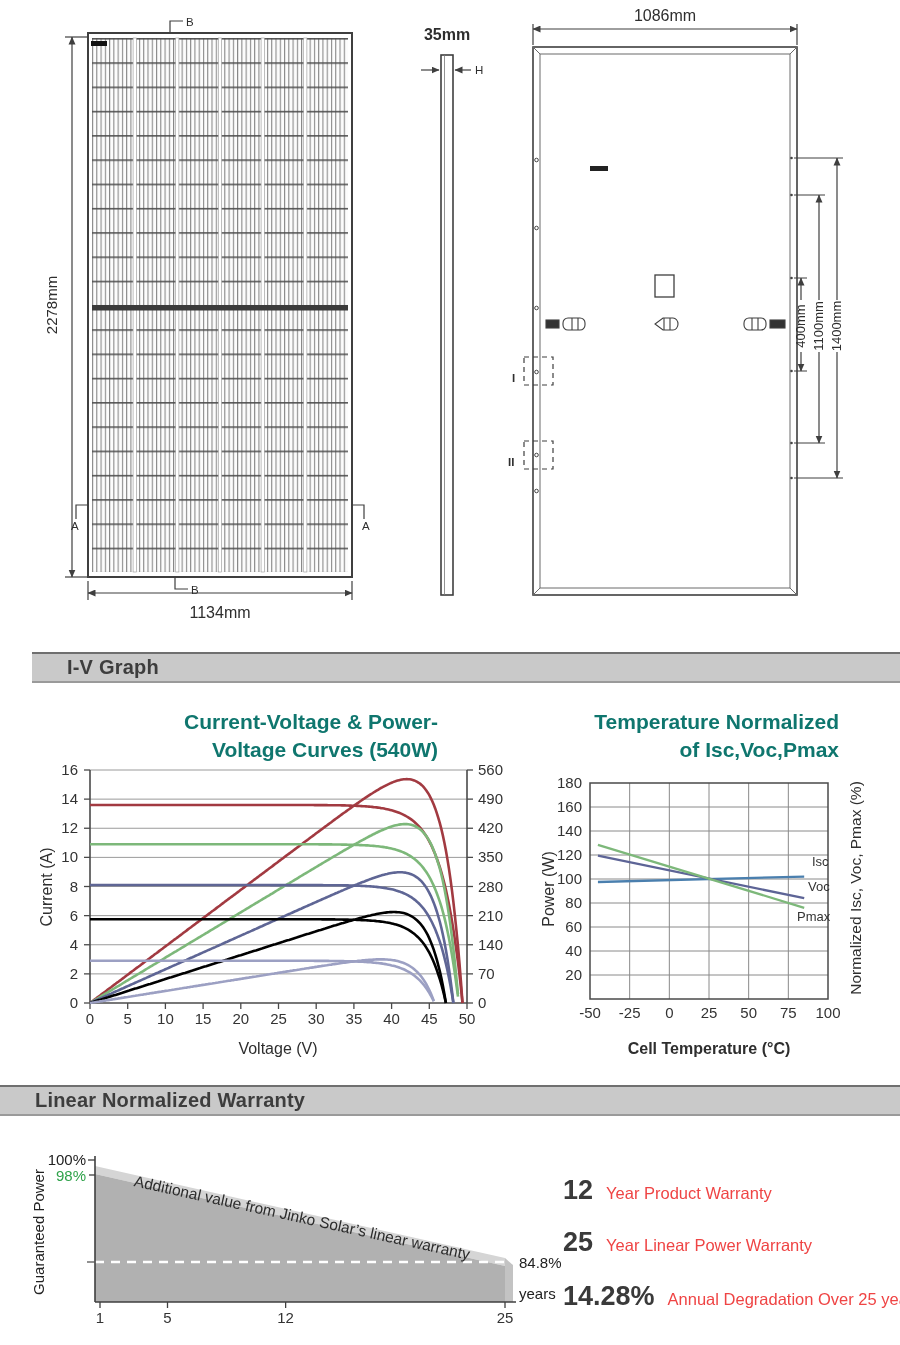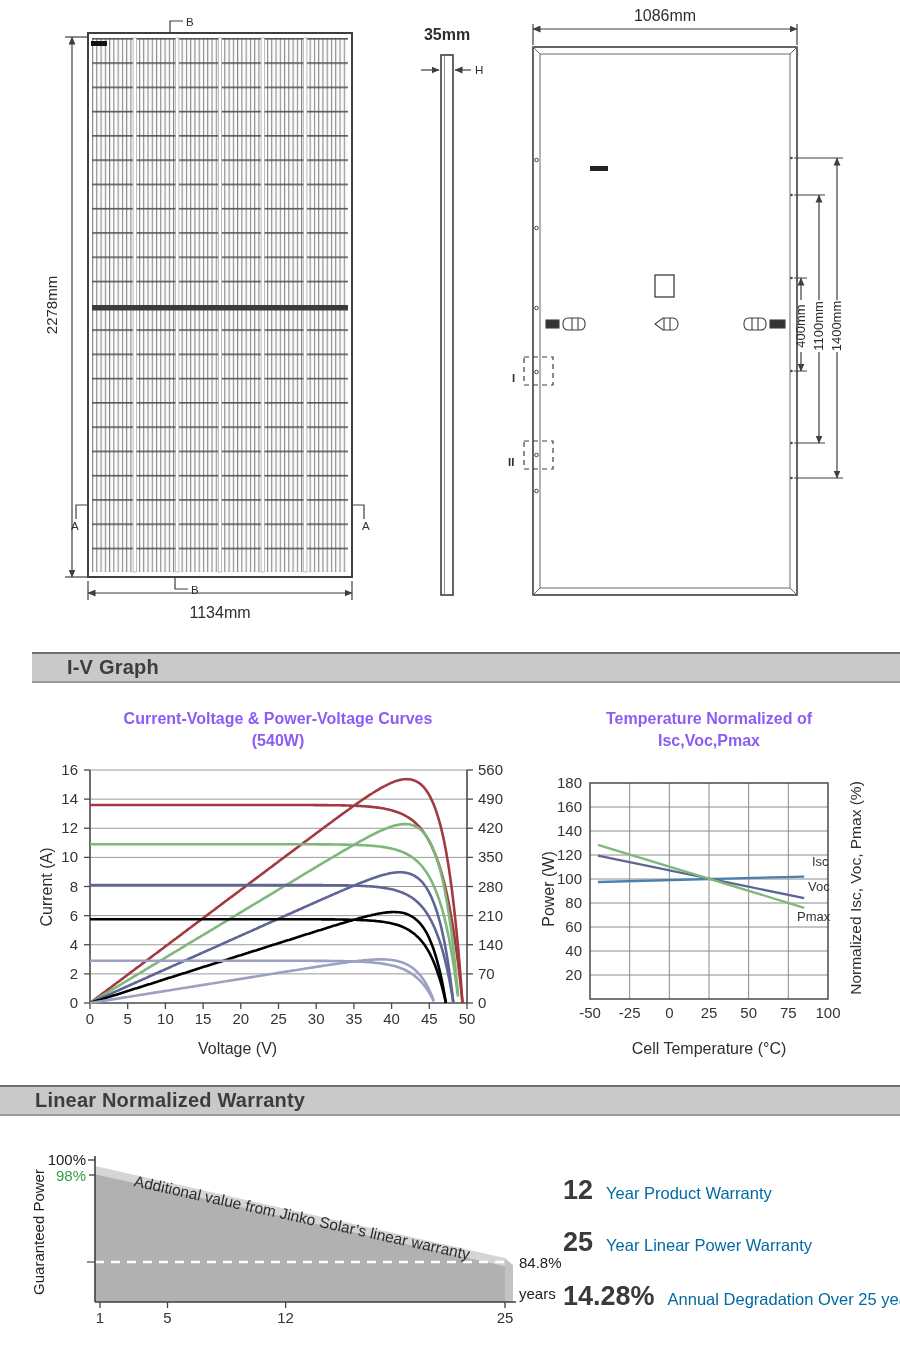--- a/index.html
+++ b/index.html
@@ -4,36 +4,36 @@
 <style>
   html,body{margin:0;padding:0;background:#fff;}
   .page{position:relative;width:900px;height:1345px;background:#fff;overflow:hidden;
         font-family:"Liberation Sans",sans-serif;color:#333;}
   .page svg{position:absolute;left:0;top:0;}
   .section-bar{position:absolute;left:0;width:900px;height:31px;background:#c9c9c9;
         border-top:2px solid #6f6f6f;border-bottom:2px solid #9a9a9a;
         display:flex;align-items:center;padding-left:35px;box-sizing:border-box;}
   .section-bar span{font-size:20px;font-weight:bold;color:#3d3d3d;letter-spacing:.2px;}
   #bar-iv{top:652px;margin-left:32px;} #bar-warranty{top:1085px;}
-  .chart-title{position:absolute;text-align:center;font-weight:bold;font-size:16px;
-        color:#8b5cf6;line-height:1.35;white-space:pre-line;}
+  .chart-title{position:absolute;text-align:right;font-weight:bold;font-size:21px;
+        color:#0f766e;line-height:1.35;white-space:pre-line;}
   #iv-title{left:118px;top:708px;width:320px;}
   #temp-title{left:579px;top:708px;width:260px;}
   .axis-label{position:absolute;font-size:16px;color:#2e2e2e;white-space:nowrap;}
   .rot{transform:translate(-50%,-50%) rotate(-90deg);}
-  #iv-xlabel{left:198px;top:1040px;width:160px;text-align:left;}
-  #temp-xlabel{left:584px;top:1040px;width:250px;text-align:center;}
+  #iv-xlabel{left:198px;top:1040px;width:160px;text-align:center;}
+  #temp-xlabel{left:584px;top:1040px;width:250px;text-align:center;font-weight:bold;}
   #iv-ylabel{left:47px;top:887px;} #temp-ylabel{left:549px;top:889px;}
   #temp-ylabel-right{left:856px;top:888px;font-size:15.5px;}
   #war-annotation{position:absolute;left:302px;top:1218px;font-size:15.5px;color:#2b2b2b;
         white-space:nowrap;transform:translate(-50%,-50%) rotate(12.4deg);}
   .stats{position:absolute;left:563px;width:330px;}
   .stat-row{position:absolute;display:flex;align-items:baseline;gap:13px;white-space:nowrap;}
   .stat-row .num{font-size:27px;font-weight:bold;color:#3a3a3a;}
-  .stat-row .lbl{font-size:16.5px;color:#0369a1;}
+  .stat-row .lbl{font-size:16.5px;color:#ef4444;}
   #stat-0{top:1175px;} #stat-1{top:1227px;} #stat-2{top:1281px;}
   
   text{font-family:"Liberation Sans",sans-serif;fill:#333;} .dimtxt{font-size:15px;fill:#2e2e2e;} .dimsm{font-size:13px;fill:#2e2e2e;}
   .mark{font-size:11.5px;fill:#2e2e2e;}
   .wlab{font-size:15px;fill:#222;} .wgreen{fill:#2fa24a;}
   line.dim,path.dim{stroke:#3f3f3f;stroke-width:1.2;fill:none;}
   .frame{stroke:#3f3f3f;fill:#fff;}
 </style>
 </head>
 <body>

